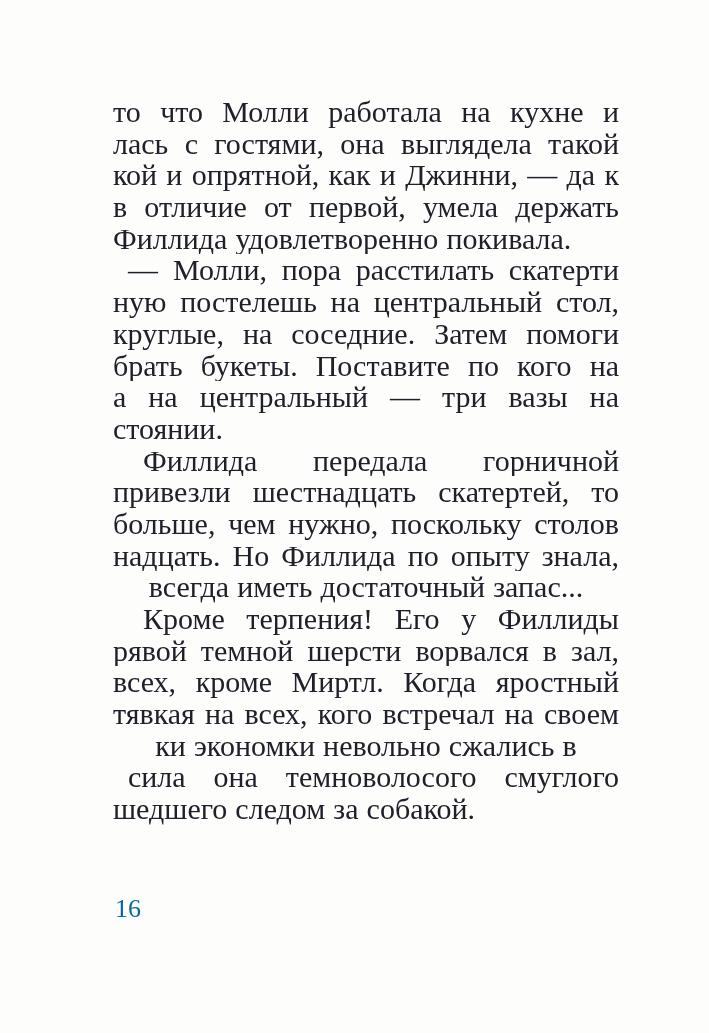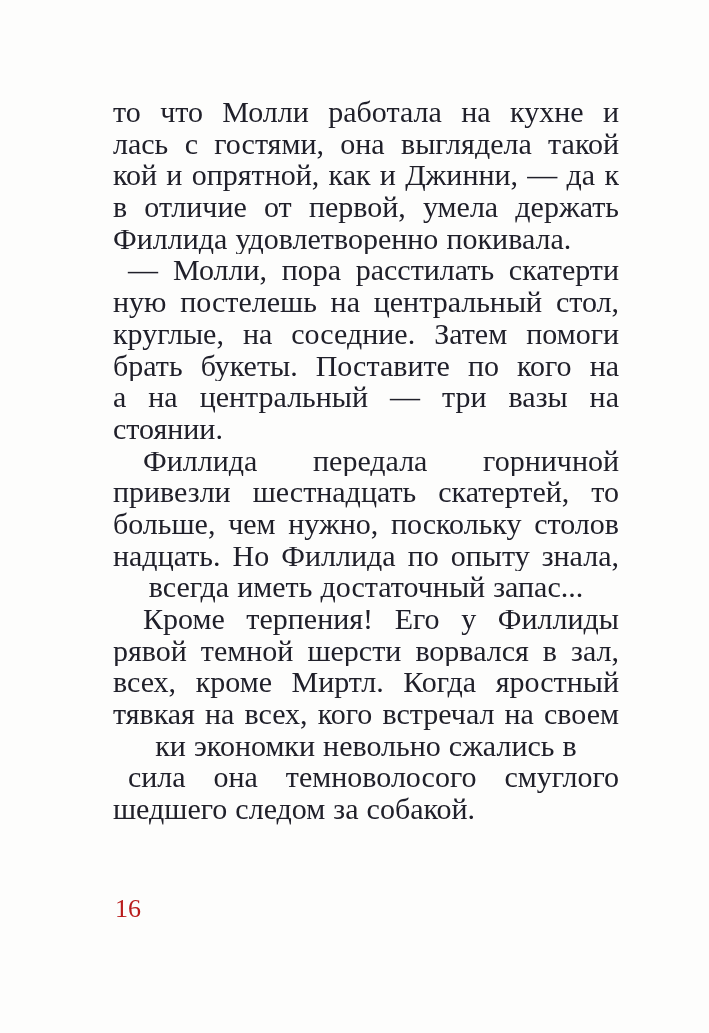--- a/index.html
+++ b/index.html
@@ -48,21 +48,21 @@
   }
   .para.dialogue .line:first-child {
     text-indent: 15px;
   }
   .page-number {
     position: absolute;
     left: 115px;
     top: 893px;
     font-size: 26px;
     line-height: 31.7px;
-    color: #b91c1c;
+    color: #0369a1;
   }
 </style>
 </head>
 <body>
 
 <div class="page">
   <div class="text-block">
       <div class="para">
         <div class="line">то что Молли работала на кухне и нечасто обща-</div>
         <div class="line">лась с гостями, она выглядела такой же чистень-</div>

